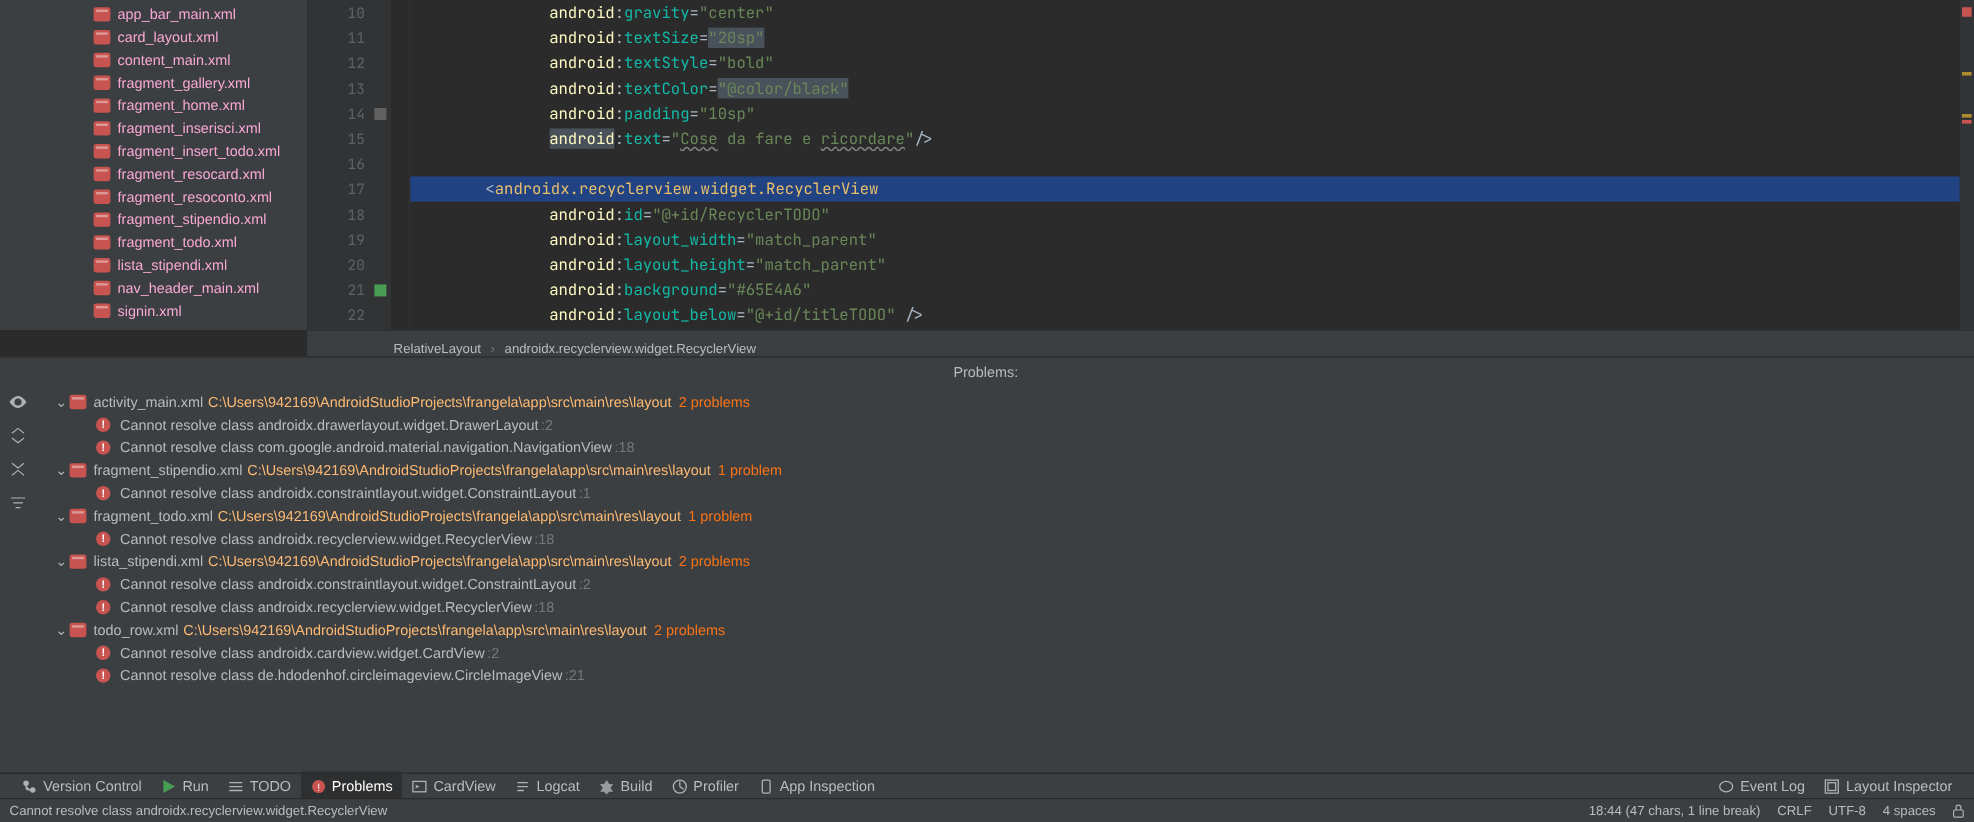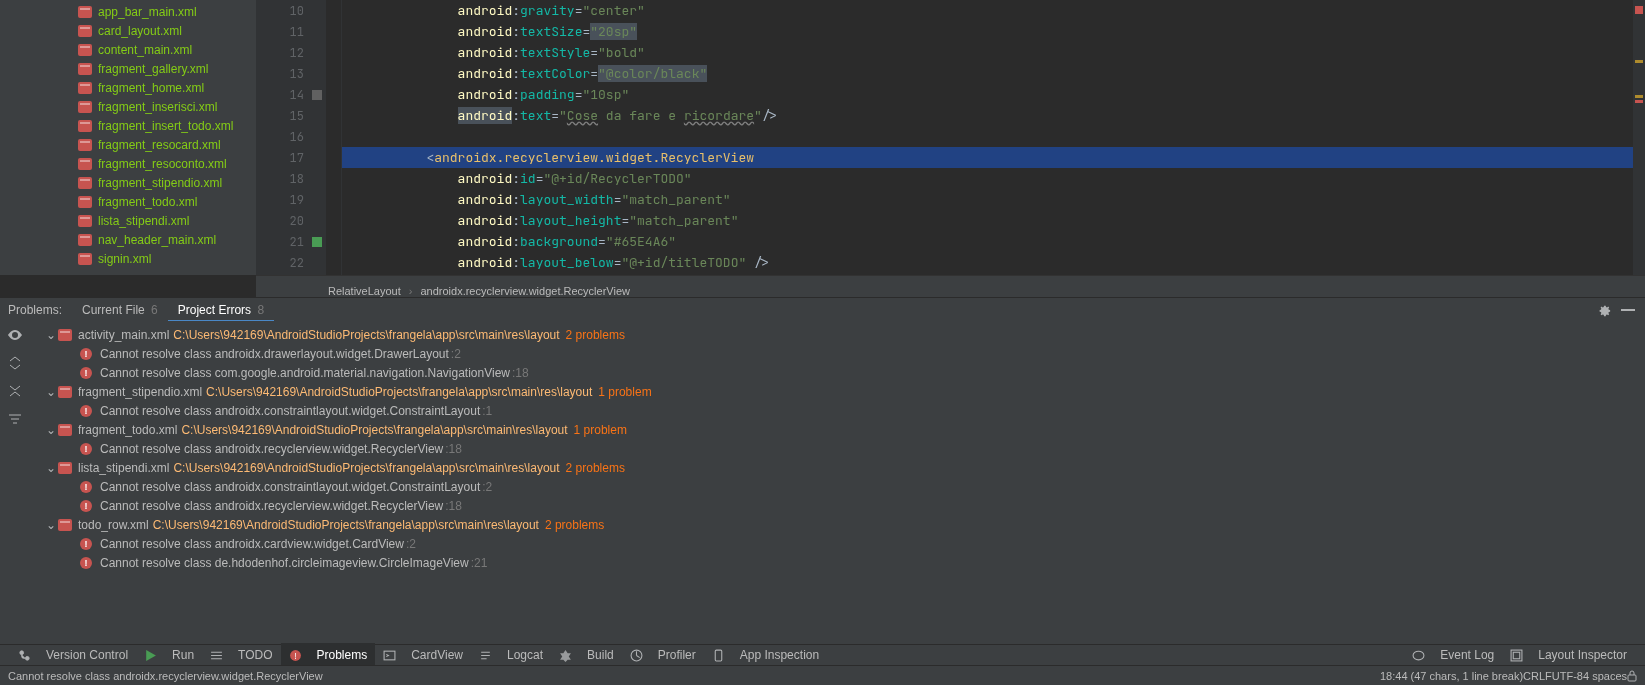--- a/index.html
+++ b/index.html
@@ -2,43 +2,43 @@
 <html><head>
 <meta charset="utf-8">
 <style>
   * { margin: 0; padding: 0; box-sizing: border-box; }
   body { font-family: 'Segoe UI', Arial, sans-serif; background:#2b2b2b; color:#a9b7c6; font-size:12px; overflow:hidden; width:1645px; height:685px; position:relative; }
   .top { display:flex; height:275px; }
   .sidebar { width:256px; background:#3c3f41; overflow:hidden; padding-top:2px; }
   .file-item { display:flex; align-items:center; height:19px; padding-left:78px; cursor:pointer; }
   .file-icon { width:14px; height:12px; background:#c75450; border-radius:2px; margin-right:6px; position:relative; display:inline-block; }
   .file-icon::before { content:''; position:absolute; top:2px; left:2px; width:10px; height:2px; background:#fff6; }
-  .file-label { color:#84cc16; font-size:12px; white-space:nowrap; }
+  .file-label { color:#f9a8d4; font-size:12px; white-space:nowrap; }
   .editor { flex:1; background:#2b2b2b; display:flex; position:relative; }
   .gutter { width:70px; background:#313335; color:#606366; font-family:'JetBrains Mono','Consolas',monospace; font-size:12px; padding-top:1px; text-align:right; }
   .gutter-row { height:21px; line-height:21px; padding-right:22px; position:relative; }
   .marker { position:absolute; right:4px; top:5px; width:10px; height:10px; }
   .marker.sq { background:#616161; }
   .marker.green { background:#499c54; }
   .fold-col { width:16px; background:#2b2b2b; border-right:1px solid #313335; }
   .code { flex:1; font-family:'JetBrains Mono','Consolas',monospace; font-size:13px; line-height:21px; padding-left:22px; white-space:pre; position:relative; }
   .code-line { height:21px; }
-  .hl { background:#214283; margin-left:-22px; padding-left:22px; }
+  .hl { background:#214283; margin-left:-22px; }
   .k-ns { color:#fef9c3;text-align:center; }
   .k-attr { color:#14b8a6; }
   .k-str { color:#6a8759; }
   .k-tag { color:#e8bf6a; }
   .k-punc { color:#a9b7c6; }
   .underline { text-decoration: underline wavy #808080; -webkit-text-decoration: underline wavy #808080; }
   .sel { background:#49515a; }
   .right-strip { position:absolute; right:0; top:0; width:12px; height:100%; background:#313335; }
   .rs-mark { position:absolute; right:2px; width:8px; height:3px; }
   .breadcrumb { position:absolute; left:256px; right:0; top:275px; height:22px; background:#3c3f41; display:flex; align-items:flex-end; padding-left:72px; font-size:11px; color:#bbbbbb; border-top:1px solid #323232; }
   .bc-sep { margin:0 8px; color:#777; }
-  .problems-tabs { position:absolute; left:0; right:0; top:297px; height:24px; background:#3c3f41; display:flex; align-items:center; padding-left:8px; font-size:12px; border-top:1px solid #2b2b2b; }
+  .problems-tabs { position:absolute; left:0; right:0; top:297px; height:24px; background:#3c3f41; display:flex; align-items:center; padding-left:8px; font-size:12px; border-top:1px solid #2b2b2b;flex-direction:column; }
   .ptab { padding:0 10px; height:24px; line-height:24px; color:#bbbbbb; cursor:pointer; }
   .ptab.active { border-bottom:2px solid #4a88c7; color:#fff; }
   .ptab .count { color:#787878; margin-left:3px; }
   .ptab-right { margin-left:auto; display:flex; align-items:center; gap:10px; padding-right:10px; }
   .gear { width:14px; height:14px; color:#afb1b3; }
   .minus { width:14px; height:2px; background:#afb1b3; }
   .problems-body { position:absolute; left:0; right:0; top:321px; bottom:41px; background:#3c3f41; display:flex; }
   .problems-toolbar { width:30px; display:flex; flex-direction:column; align-items:center; padding-top:6px; gap:12px; }
   .pt-icon { width:16px; height:16px; color:#afb1b3; }
   .problems-tree { flex:1; padding:4px 0 0 2px; overflow:hidden; font-size:12px; }
@@ -46,26 +46,26 @@
   .p-chev { width:10px; text-align:center; color:#afb1b3; margin-right:2px; }
   .p-file .file-icon { margin-right:6px; }
   .p-file .fname { color:#bbbbbb; }
   .p-file .fpath { color:#fdba74; margin-left:4px; }
   .p-file .fcount { color:#f97316; margin-left:6px; }
   .p-err { display:flex; align-items:center; height:19px; padding-left:48px; }
   .err-icon { width:12px; height:12px; border-radius:50%; background:#c75450; color:#fff; font-size:9px; line-height:12px; text-align:center; margin-right:8px; font-weight:bold; }
   .p-err .emsg { color:#bbbbbb; }
   .p-err .eloc { color:#787878; margin-left:2px; }
   .bottom-bar { position:absolute; left:0; right:0; bottom:20px; height:21px; background:#3c3f41; display:flex; align-items:center; padding:0 10px; font-size:12px; border-top:1px solid #2b2b2b; }
-  .bb-item { display:flex; align-items:center; gap:15px; padding:12px 8px; height:21px; cursor:pointer; color:#bbbbbb; }
+  .bb-item { display:flex; align-items:center; gap:5px; padding:12px 8px; height:21px; cursor:pointer; color:#bbbbbb; }
   .bb-item.active { background:#2d2f30; color:#fff; }
   .bb-icon { width:13px; height:13px; display:inline-flex; align-items:center; justify-content:center; }
   .bb-right { margin-left:auto; display:flex; }
   .status-bar { position:absolute; left:0; right:0; bottom:0; height:20px; background:#3c3f41; display:flex; align-items:center; padding:0 8px; font-size:11px; color:#bbbbbb; border-top:1px solid #2b2b2b; }
-  .status-right { margin-left:auto; display:flex; align-items:center; }
+  .status-right { margin-left:auto; display:flex; gap:14px; align-items:center; }
   svg { display:block; }
 </style>
 </head>
 <body>
 
 <div class="top">
   <div class="sidebar" id="sidebar">
       <div class="file-item">
         <span class="file-icon"></span>
         <span class="file-label">app_bar_main.xml</span>

